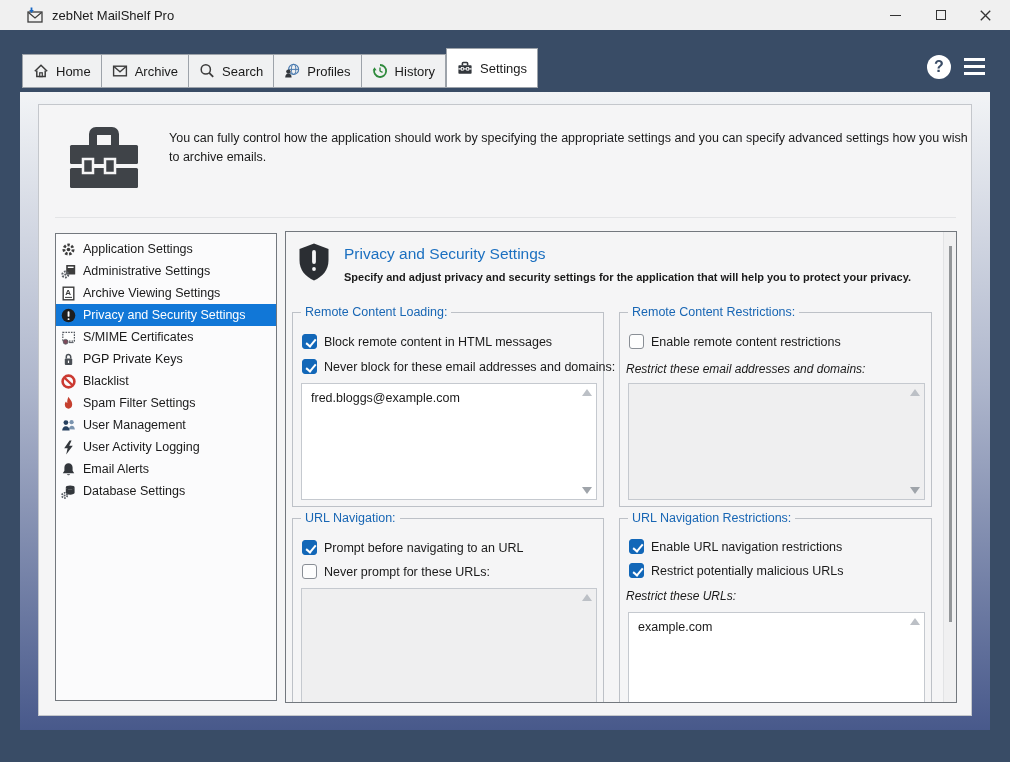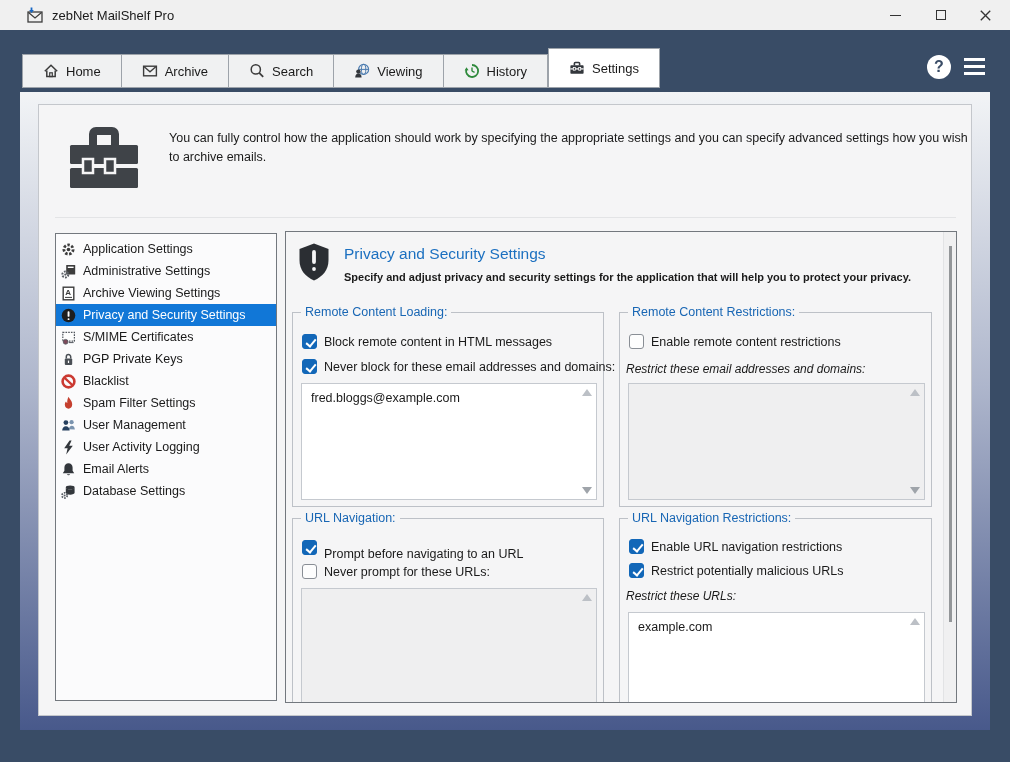--- a/index.html
+++ b/index.html
@@ -12,21 +12,21 @@
   .titlebar { position:absolute; left:0; top:0; width:1010px; height:30px; background:#F0F0F0; }
   .app-icon { position:absolute; left:26px; top:7px; }
   .win-title { position:absolute; left:52px; top:8px; font-size:13px; color:#1A1A1A; }
   .winbtn { position:absolute; top:0; width:45px; height:30px; display:flex; align-items:center; justify-content:center; }
   .btn-min { left:873px; } .btn-max { left:918px; } .btn-close { left:963px; }
   .glyph-min { width:11px; height:1px; background:#333; display:block; }
   .glyph-max { width:10px; height:10px; border:1px solid #333; display:block; }
   
   .tabbar { position:absolute; left:22px; top:48px; height:40px; display:flex; align-items:flex-end; }
   .tab { height:34px; background:#F0F1F2; border:1px solid #9DA3AA; border-left-width:0;
-         display:flex; align-items:center; gap:7px; padding:0 20px; font-size:13px; cursor:default; }
+         display:flex; align-items:center; gap:7px; padding:0 10px; font-size:13px; cursor:default; }
   .tab:first-child { border-left-width:1px; }
   .tab.active { height:40px; background:#FFFFFF; border-left-width:1px; }
   .help-btn { position:absolute; left:927px; top:55px; width:24px; height:24px; border-radius:50%;
               background:#FFFFFF; color:#394C66; font-size:16px; font-weight:bold;
               display:flex; align-items:center; justify-content:center; }
   .menu-btn { position:absolute; left:964px; top:58px; width:21px; height:17px;
               display:flex; flex-direction:column; justify-content:space-between; }
   .menu-btn span { display:block; width:21px; height:3.4px; background:#FFFFFF; }
   
   .page { position:absolute; left:20px; top:92px; width:970px; height:638px;
@@ -126,21 +126,21 @@
     <span>Search</span>
   </div>
   <div class="tab">
     <svg width="16" height="16" viewBox="0 0 16 16">
       <circle cx="9.6" cy="6.4" r="5" fill="none" stroke="#4C7CB0" stroke-width="1.2"></circle>
       <ellipse cx="9.6" cy="6.4" rx="2.2" ry="5" fill="none" stroke="#4C7CB0" stroke-width="1"></ellipse>
       <line x1="4.8" y1="6.4" x2="14.4" y2="6.4" stroke="#4C7CB0" stroke-width="1"></line>
       <circle cx="4.4" cy="8.6" r="2.2" fill="#33373C"></circle>
       <path d="M1.2 14.4 C1.2 12.2 2.6 10.6 4.4 10.6 C6.2 10.6 7.6 12.2 7.6 14.4 Z" fill="#33373C"></path>
     </svg>
-    <span>Viewing</span>
+    <span>Profiles</span>
   </div>
   <div class="tab">
     <svg width="16" height="16" viewBox="0 0 16 16">
       <path d="M8 2 A6 6 0 1 1 2.4 6.2" fill="none" stroke="#2F8A3C" stroke-width="1.8"></path>
       <polygon points="0.7,7.6 4.6,7.3 2.4,4.2" fill="#2F8A3C"></polygon>
       <line x1="8" y1="4.6" x2="8" y2="8.2" stroke="#2F8A3C" stroke-width="1.4"></line>
       <line x1="8" y1="8.2" x2="10.6" y2="9.4" stroke="#2F8A3C" stroke-width="1.4"></line>
     </svg>
     <span>History</span>
   </div>
@@ -307,21 +307,21 @@
         <div class="ta disabled" style="left:8px; top:70px; width:297px; height:117px;">
           <span class="val"></span>
           <span class="arr-up"></span>
           <span class="arr-dn"></span>
         </div>
       </div>
 
       <div class="group g3">
         <span class="group-label">URL Navigation:</span>
         <span class="cb checked" style="left:9px; top:21px;"></span>
-        <span class="cb-label" style="left:31px; top:22px;margin-top:6px;">Prompt before navigating to an URL</span>
+        <span class="cb-label" style="left:31px; top:22px;">Prompt before navigating to an URL</span>
         <span class="cb" style="left:9px; top:45px;"></span>
         <span class="cb-label" style="left:31px; top:46px;">Never prompt for these URLs:</span>
         <div class="ta disabled" style="left:8px; top:69px; width:296px; height:130px;">
           <span class="val"></span>
           <span class="arr-up"></span>
 
         </div>
       </div>
 
       <div class="group g4">

